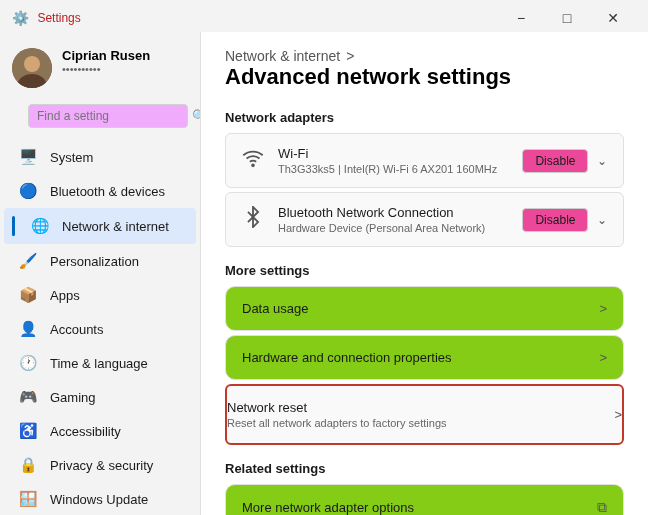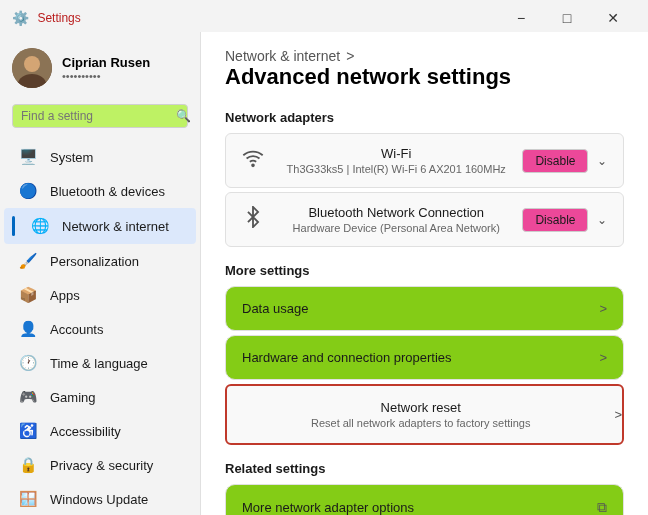--- a/index.html
+++ b/index.html
@@ -26,40 +26,40 @@
     .sidebar {
       width: 200px;
       background: #f3f3f3;
       display: flex;
       flex-direction: column;
       padding: 8px 0;
       flex-shrink: 0;
     }
     .user-profile {
       display: flex;
-      align-items: center;
+      align-items: flex-start;
       gap: 10px;
       padding: 8px 12px 16px 12px;
     }
     .avatar {
       width: 40px; height: 40px; border-radius: 50%;
       background: linear-gradient(135deg, #8b7355, #5a3e2b);
       display: flex; align-items: center; justify-content: center;
       overflow: hidden; flex-shrink: 0;
     }
     .avatar svg { width: 40px; height: 40px; }
     .user-info { display: flex; flex-direction: column; }
     .user-name { font-size: 13px; font-weight: 600; color: #000; }
     .user-email { font-size: 11px; color: #666; }
     
     .search-box {
-      margin: 0 12px 12px 12px;
-      display: flex;
-      align-items: center;
-      background: #bef264;
+      margin: 0 12px 12px 28px;
+      display: flex;
+      align-items: center;
+      background: #f0abfc;
       border: 1px solid #d0d0d0;
       border-radius: 4px;
       padding: 4px 8px;
     }
     .search-box input {
       border: none; outline: none; font-size: 12px; flex: 1; background: transparent;
     }
     .search-icon { color: #666; font-size: 12px; }
     
     .nav-item {
@@ -106,21 +106,21 @@
       background: #f9f9f9;
       border: 1px solid #e0e0e0;
       border-radius: 6px;
       padding: 12px 16px;
       display: flex;
       align-items: center;
       margin-bottom: 4px;
       cursor: pointer;
     }
     .card-icon { font-size: 18px; margin-right: 14px; color: #555; }
-    .card-text { flex: 1; text-align: center; }
+    .card-text { flex: 1; }
     .card-title { font-size: 13px; font-weight: 500; color: #1a1a1a; }
     .card-subtitle { font-size: 11px; color: #666; margin-top: 2px; }
     .card-action { margin-left: 8px; }
     
     .disable-btn {
       border: 1px solid #ccc;
       background: #ec4899;
       border-radius: 4px;
       padding: 4px 12px;
       font-size: 12px;

